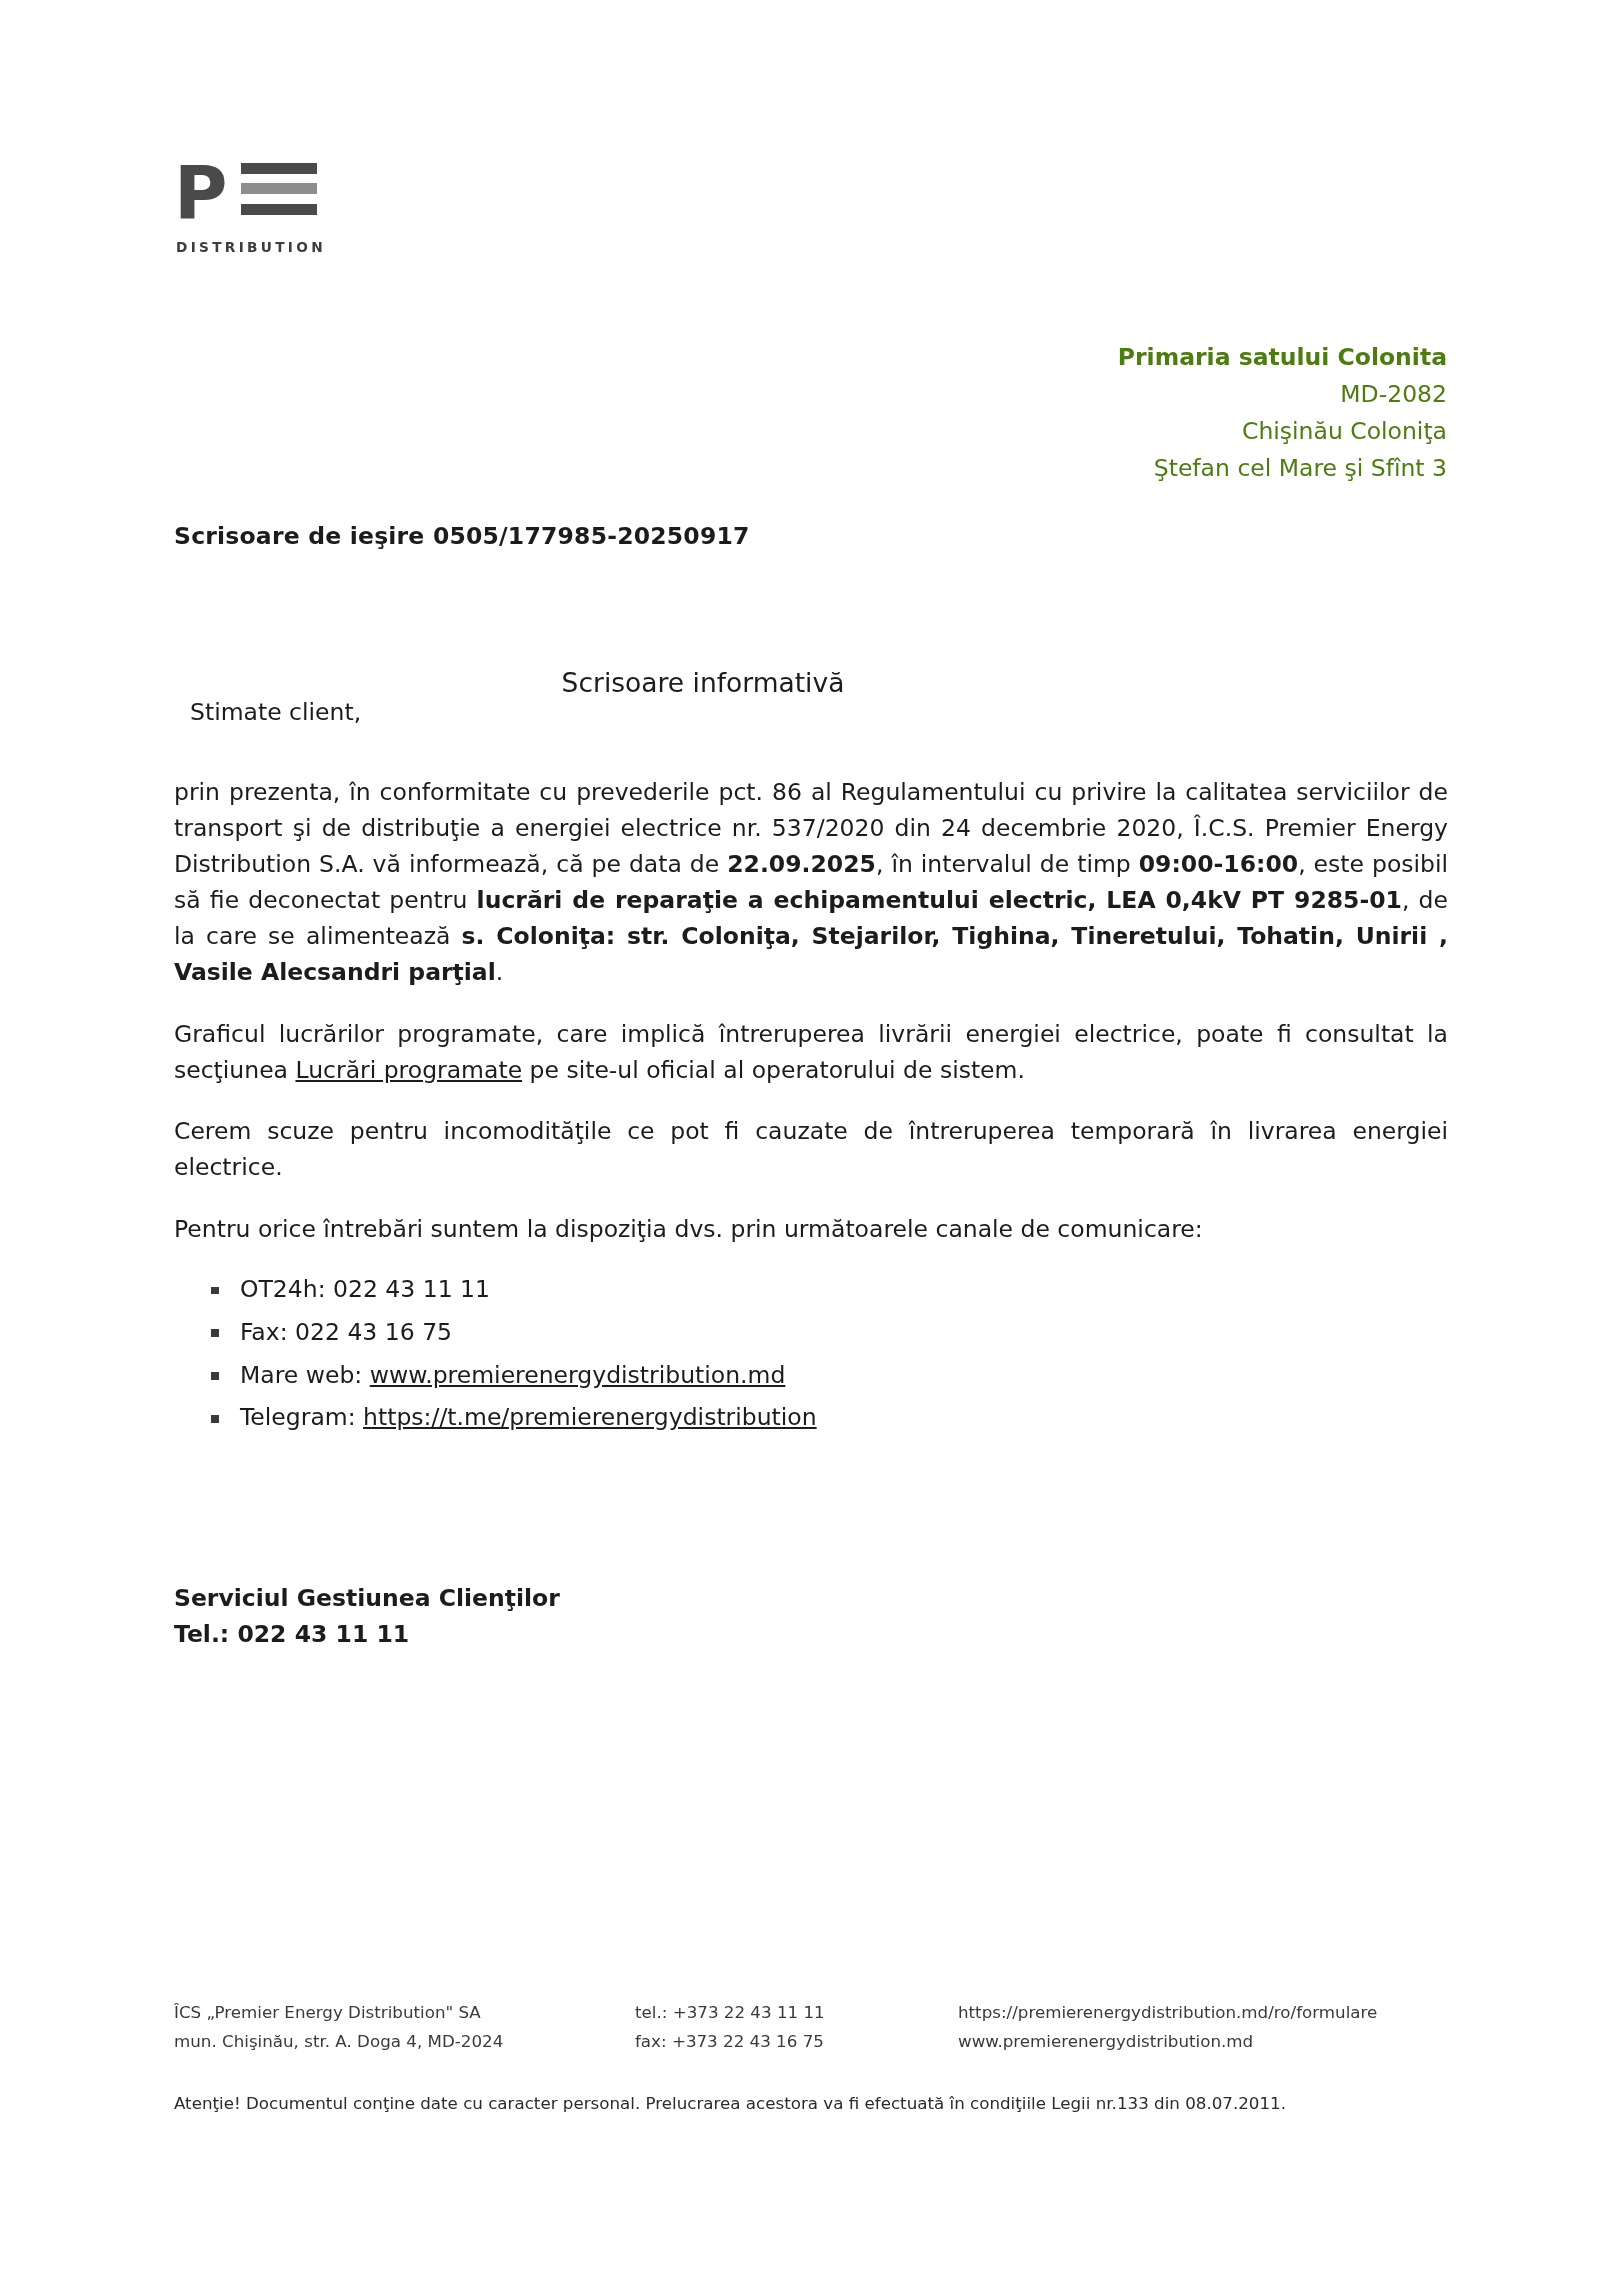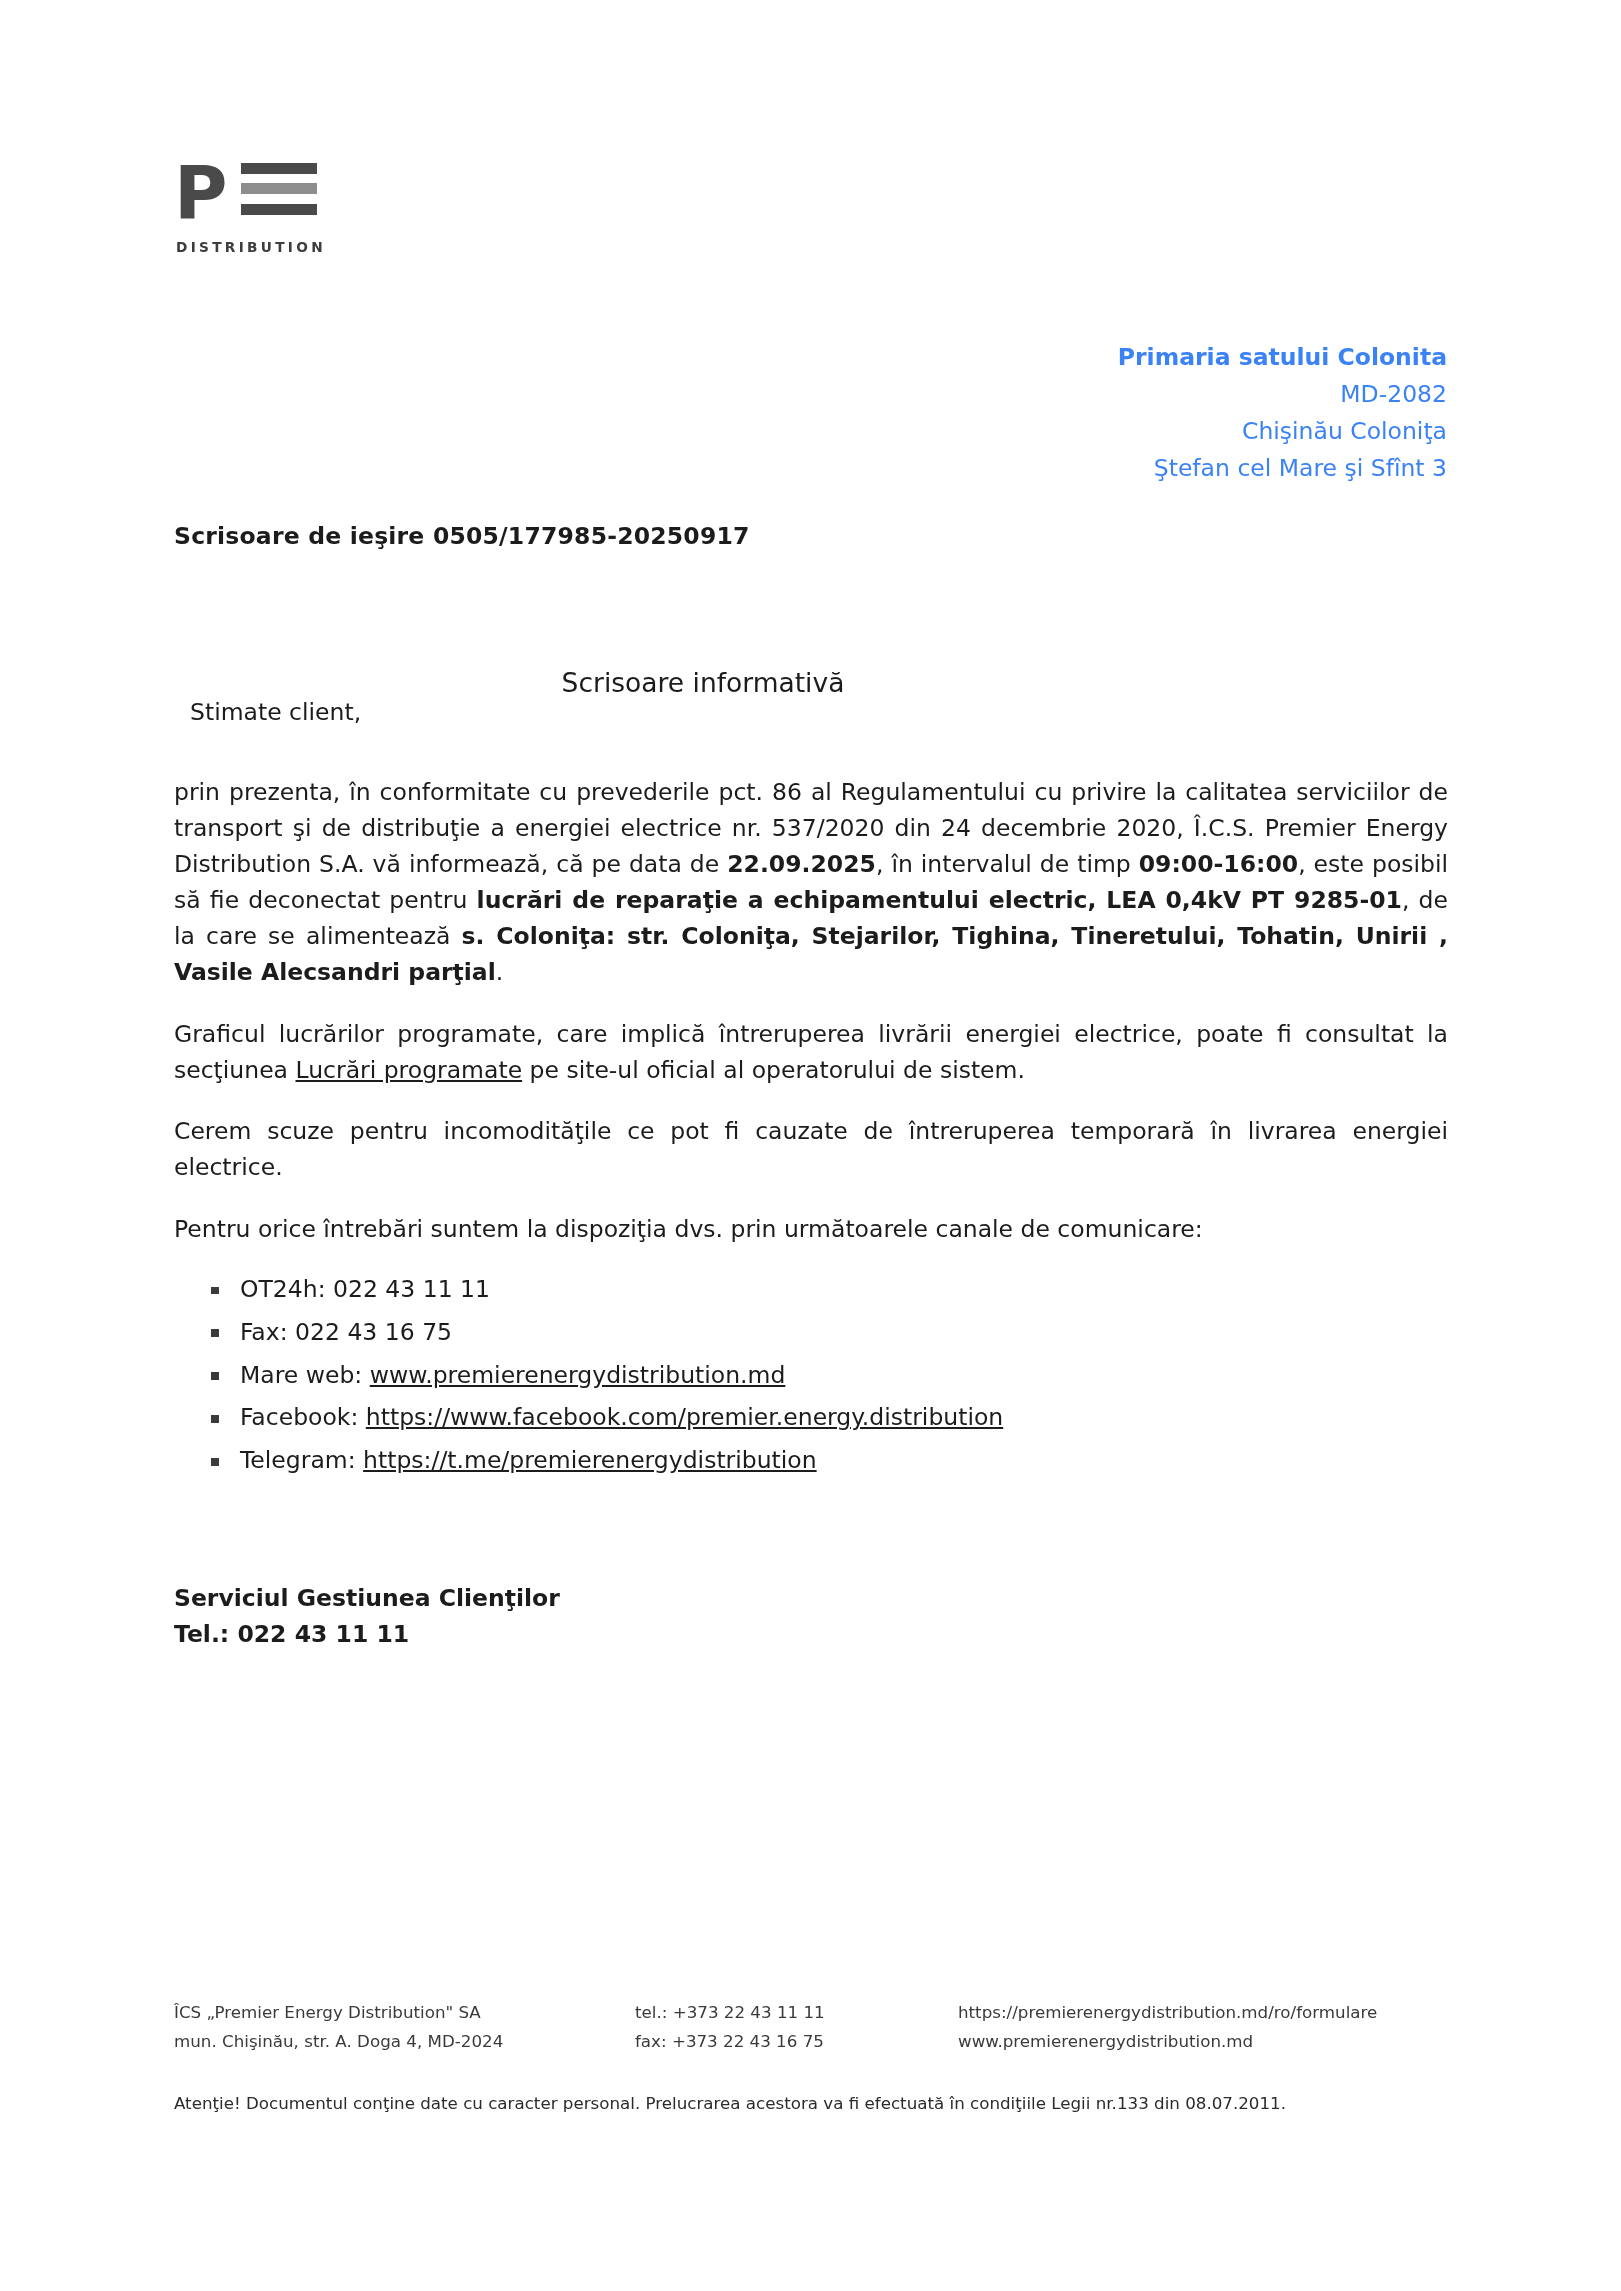--- a/index.html
+++ b/index.html
@@ -81,21 +81,21 @@
   }
 
   
   .address {
     position: absolute;
     right: 174px;
     top: 339px;
     text-align: right;
     font-size: 23.5px;
     line-height: 37px;
-    color: #3b82f6;
+    color: #4d7c0f;
   }
   .address .strong { font-weight: 700; }
 
   
   .refline {
     position: absolute;
     left: 174px;
     top: 522px;
     font-size: 23.5px;
     font-weight: 700;
@@ -229,21 +229,20 @@
     <p class="para"><span>Graficul lucrărilor programate, care implică întreruperea livrării energiei electrice, poate fi consultat la secţiunea </span><span class="u">Lucrări programate</span><span> pe site-ul oficial al operatorului de sistem.</span></p>
 
     <p class="para">Cerem scuze pentru incomodităţile ce pot fi cauzate de întreruperea temporară în livrarea energiei electrice.</p>
 
     <p class="para nojust">Pentru orice întrebări suntem la dispoziţia dvs. prin următoarele canale de comunicare:</p>
 
     <ul class="channels">
       <li><span>OT24h: </span><span>022 43 11 11</span></li>
       <li><span>Fax: </span><span>022 43 16 75</span></li>
       <li><span>Mare web: </span><span class="u">www.premierenergydistribution.md</span></li>
-      <li><span>Facebook: </span><span class="u">https://www.facebook.com/premier.energy.distribution</span></li>
       <li><span>Telegram: </span><span class="u">https://t.me/premierenergydistribution</span></li>
     </ul>
   </div>
 
   <div class="signature">
     <div>Serviciul Gestiunea Clienţilor</div>
     <div>Tel.: 022 43 11 11</div>
   </div>
 
   <div class="footer">

